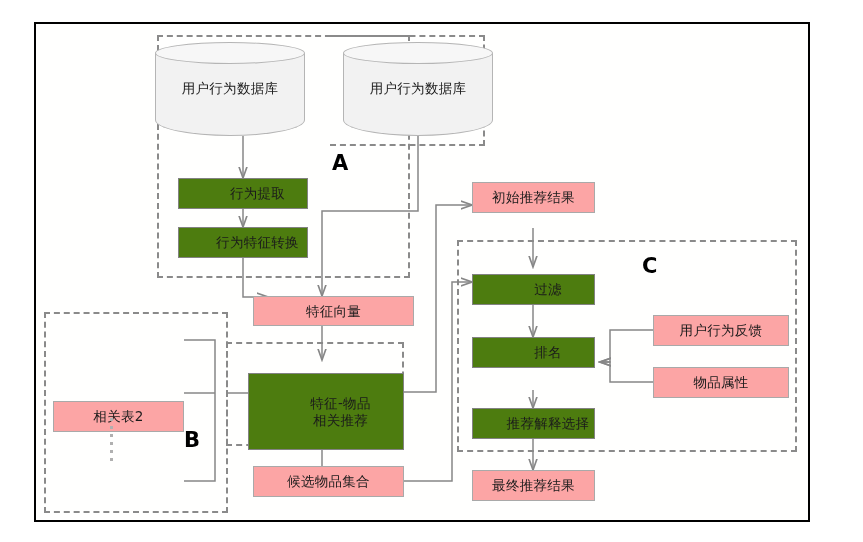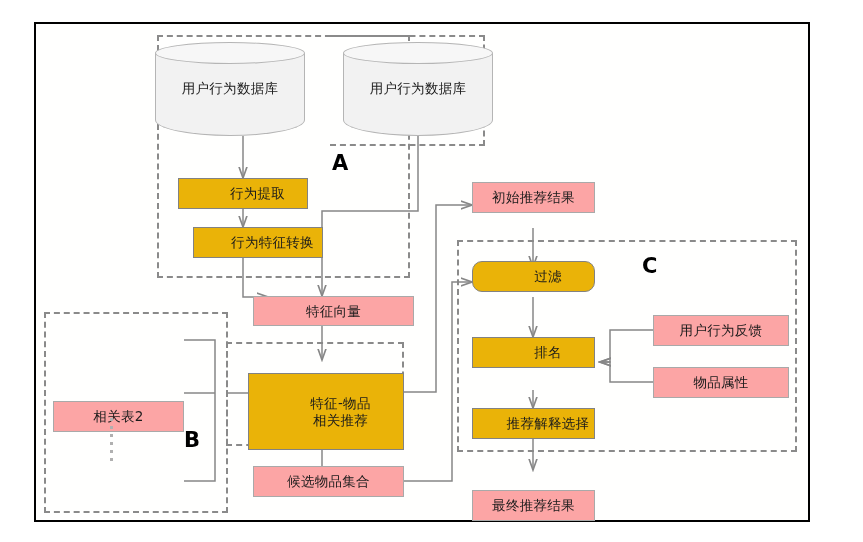--- a/index.html
+++ b/index.html
@@ -47,21 +47,21 @@
     color: #1b1b1b;
     line-height: 1.25;
     letter-spacing: 0.3px;
     white-space: pre-line;
   }
   .node.light {
     background: #fca5a5;
     border: 1.4px solid #a9a9a9;
   }
   .node.dark {
-    background: #eab308;
+    background: #4d7c0f;
     border: 1.6px solid #828282;
     padding-left: 29px;
   }
   
   .cyl {
     position: absolute;
     box-sizing: border-box;
   }
   .cyl .cyl-body {
     position: absolute;
@@ -203,21 +203,21 @@
   </div>
 
   <div class="cyl" style="left:343px; top:42px; width:150px; height:94px;">
     <div class="cyl-body"></div>
     <div class="cyl-top"></div>
     <div class="cyl-label">用户行为数据库</div>
   </div>
 
   <div class="node dark" style="left:178px; top:178px; width:130px; height:31px;">行为提取</div>
 
-  <div class="node dark" style="left:193px; top:227px; width:130px; height:31px;">行为特征转换</div>
+  <div class="node dark" style="left:178px; top:227px; width:130px; height:31px;">行为特征转换</div>
 
   <div class="node light" style="left:253px; top:296px; width:161px; height:30px;">特征向量</div>
 
 
   <div class="node light" style="left:53px; top:377px; width:131px; height:31px;margin-top:24px;">相关表2</div>
 
   <div class="vdots" style="left:110px; top:418px; height:43px;">
     <i></i>
       <i></i>
       <i></i>
@@ -227,25 +227,25 @@
   </div>
 
 
   <div class="node dark" style="left:248px; top:360px; width:156px; height:77px;margin-top:13px;">特征-物品
 相关推荐</div>
 
   <div class="node light" style="left:253px; top:466px; width:151px; height:31px;">候选物品集合</div>
 
   <div class="node light" style="left:472px; top:182px; width:123px; height:31px;">初始推荐结果</div>
 
-  <div class="node dark" style="left:472px; top:261px; width:123px; height:31px;border-radius:10px;">过滤</div>
+  <div class="node dark" style="left:472px; top:274px; width:123px; height:31px;">过滤</div>
 
   <div class="node dark" style="left:472px; top:337px; width:123px; height:31px;">排名</div>
 
   <div class="node dark" style="left:472px; top:408px; width:123px; height:31px;">推荐解释选择</div>
 
-  <div class="node light" style="left:472px; top:470px; width:123px; height:31px;margin-top:20px;">最终推荐结果</div>
+  <div class="node light" style="left:472px; top:470px; width:123px; height:31px;">最终推荐结果</div>
 
   <div class="node light" style="left:653px; top:315px; width:136px; height:31px;">用户行为反馈</div>
 
   <div class="node light" style="left:653px; top:367px; width:136px; height:31px;">物品属性</div>
 
 </div>
 
 </body></html>

